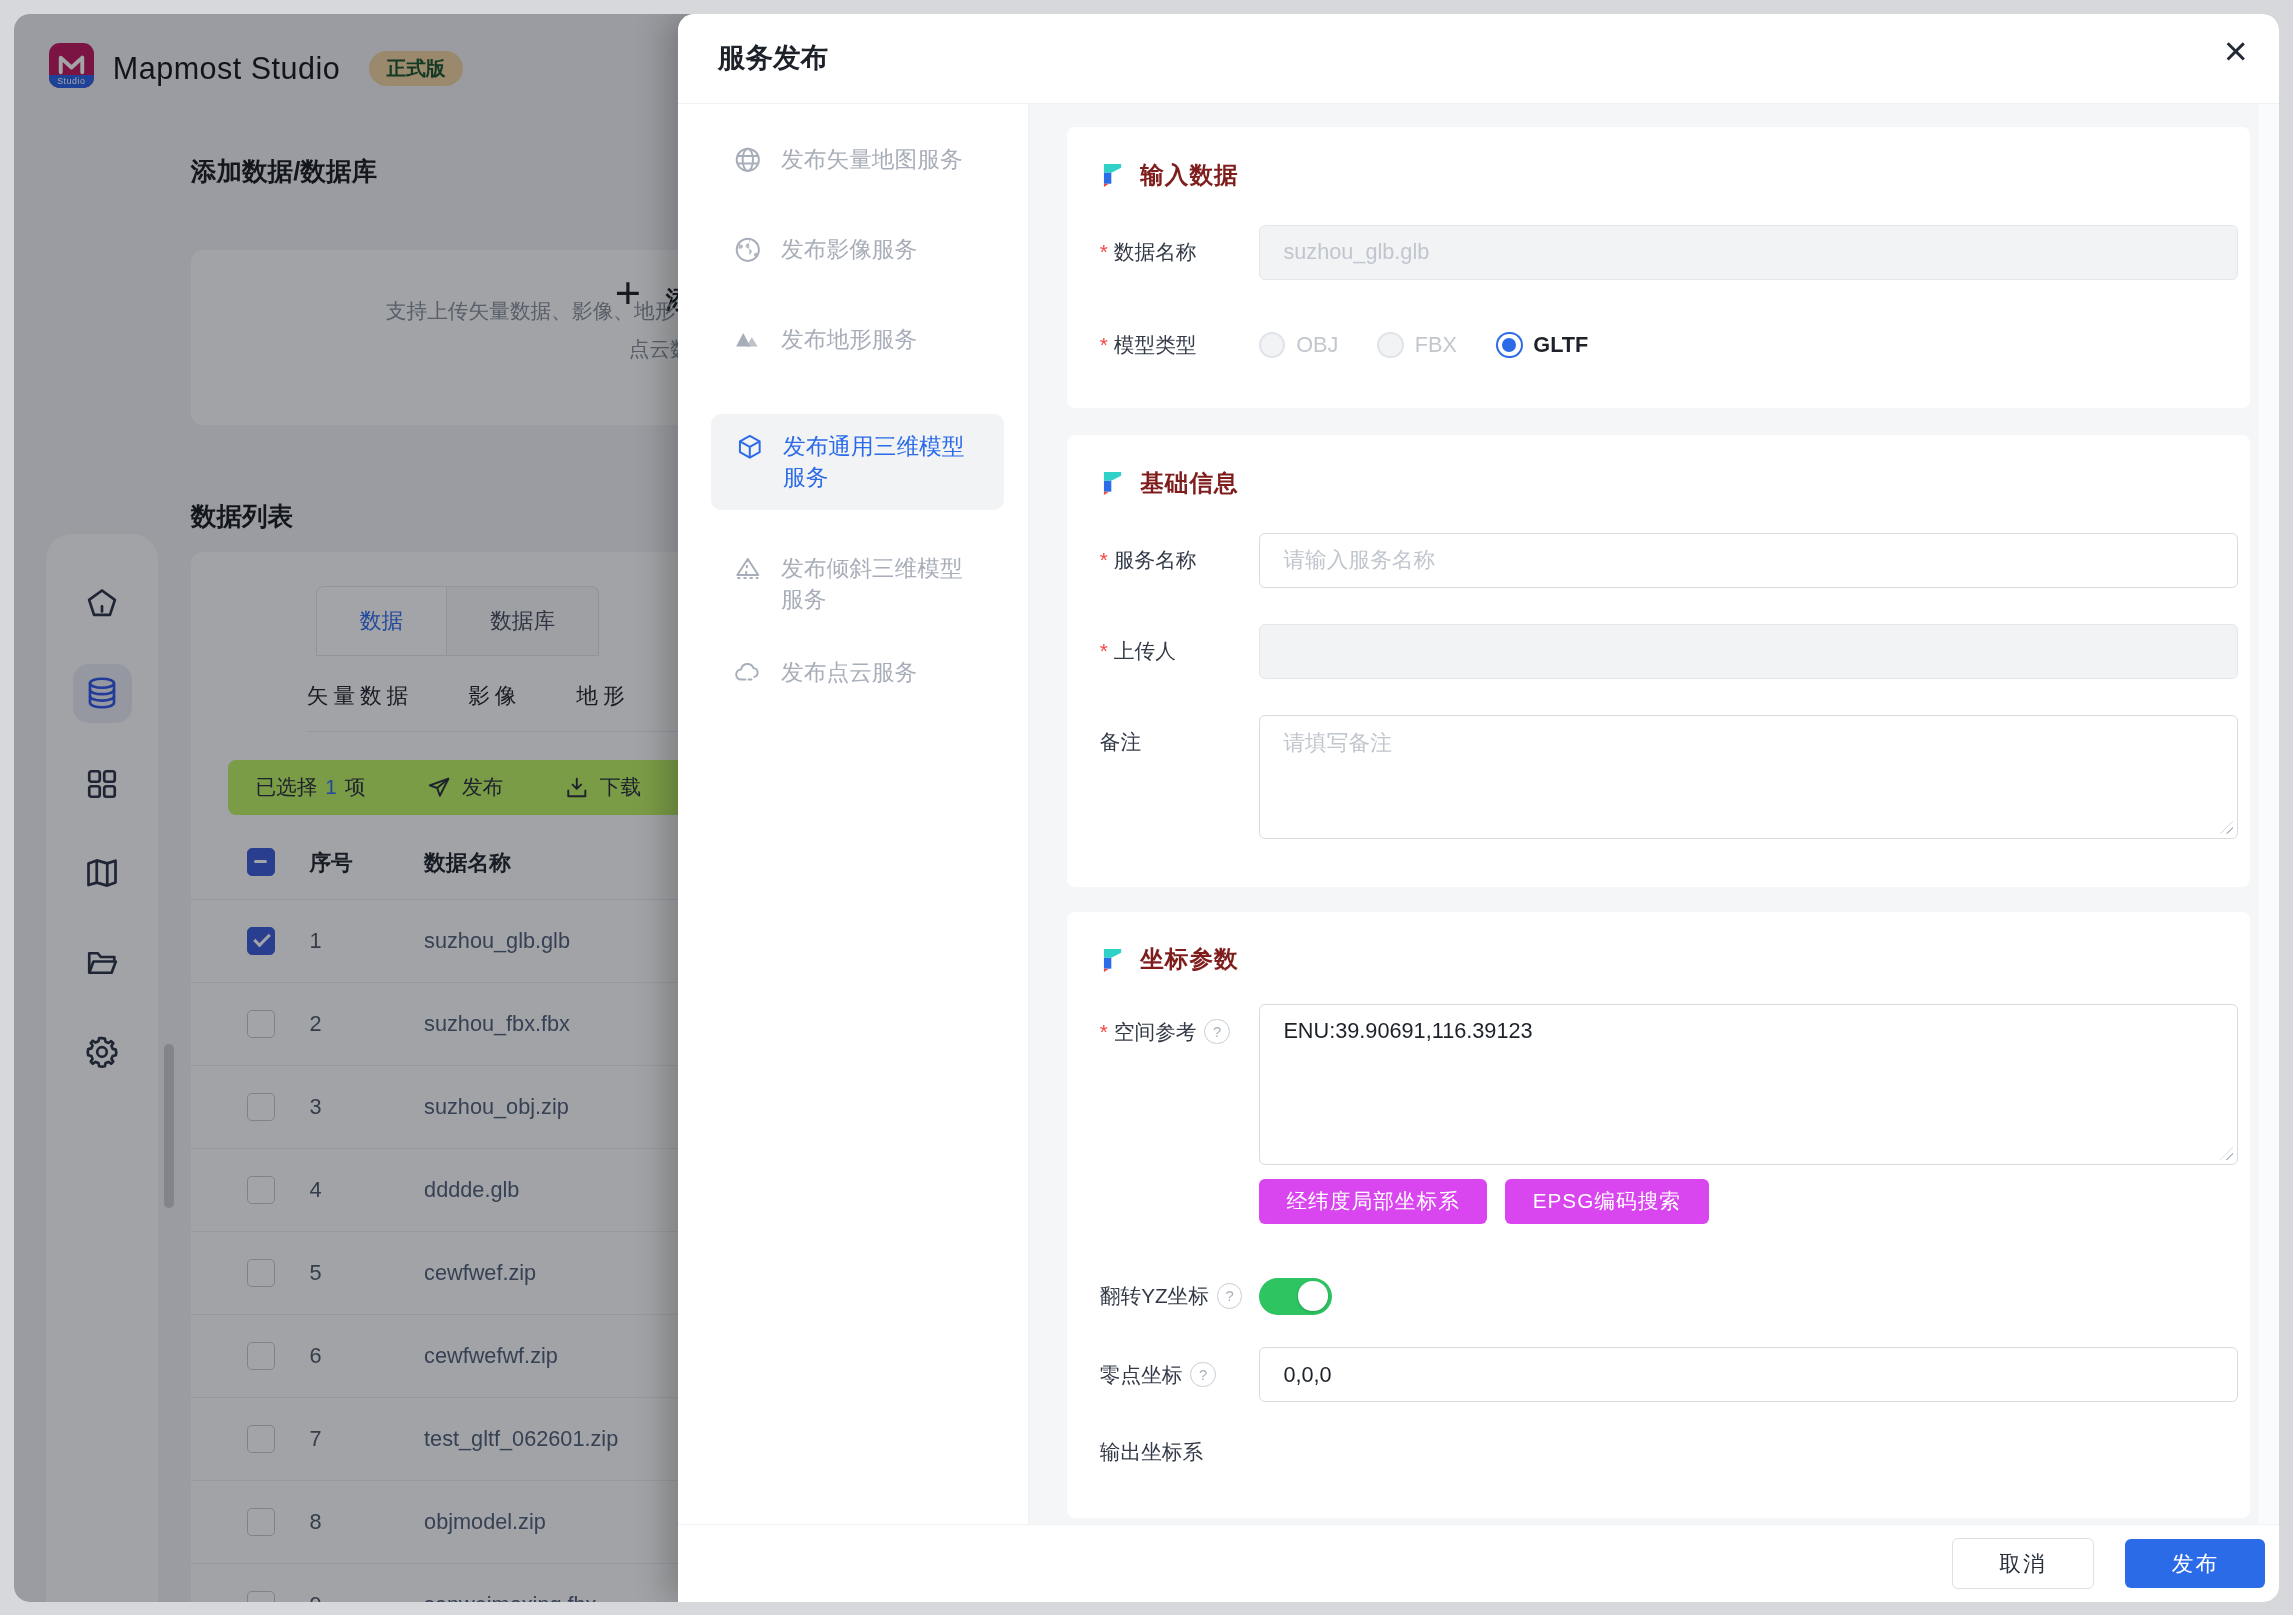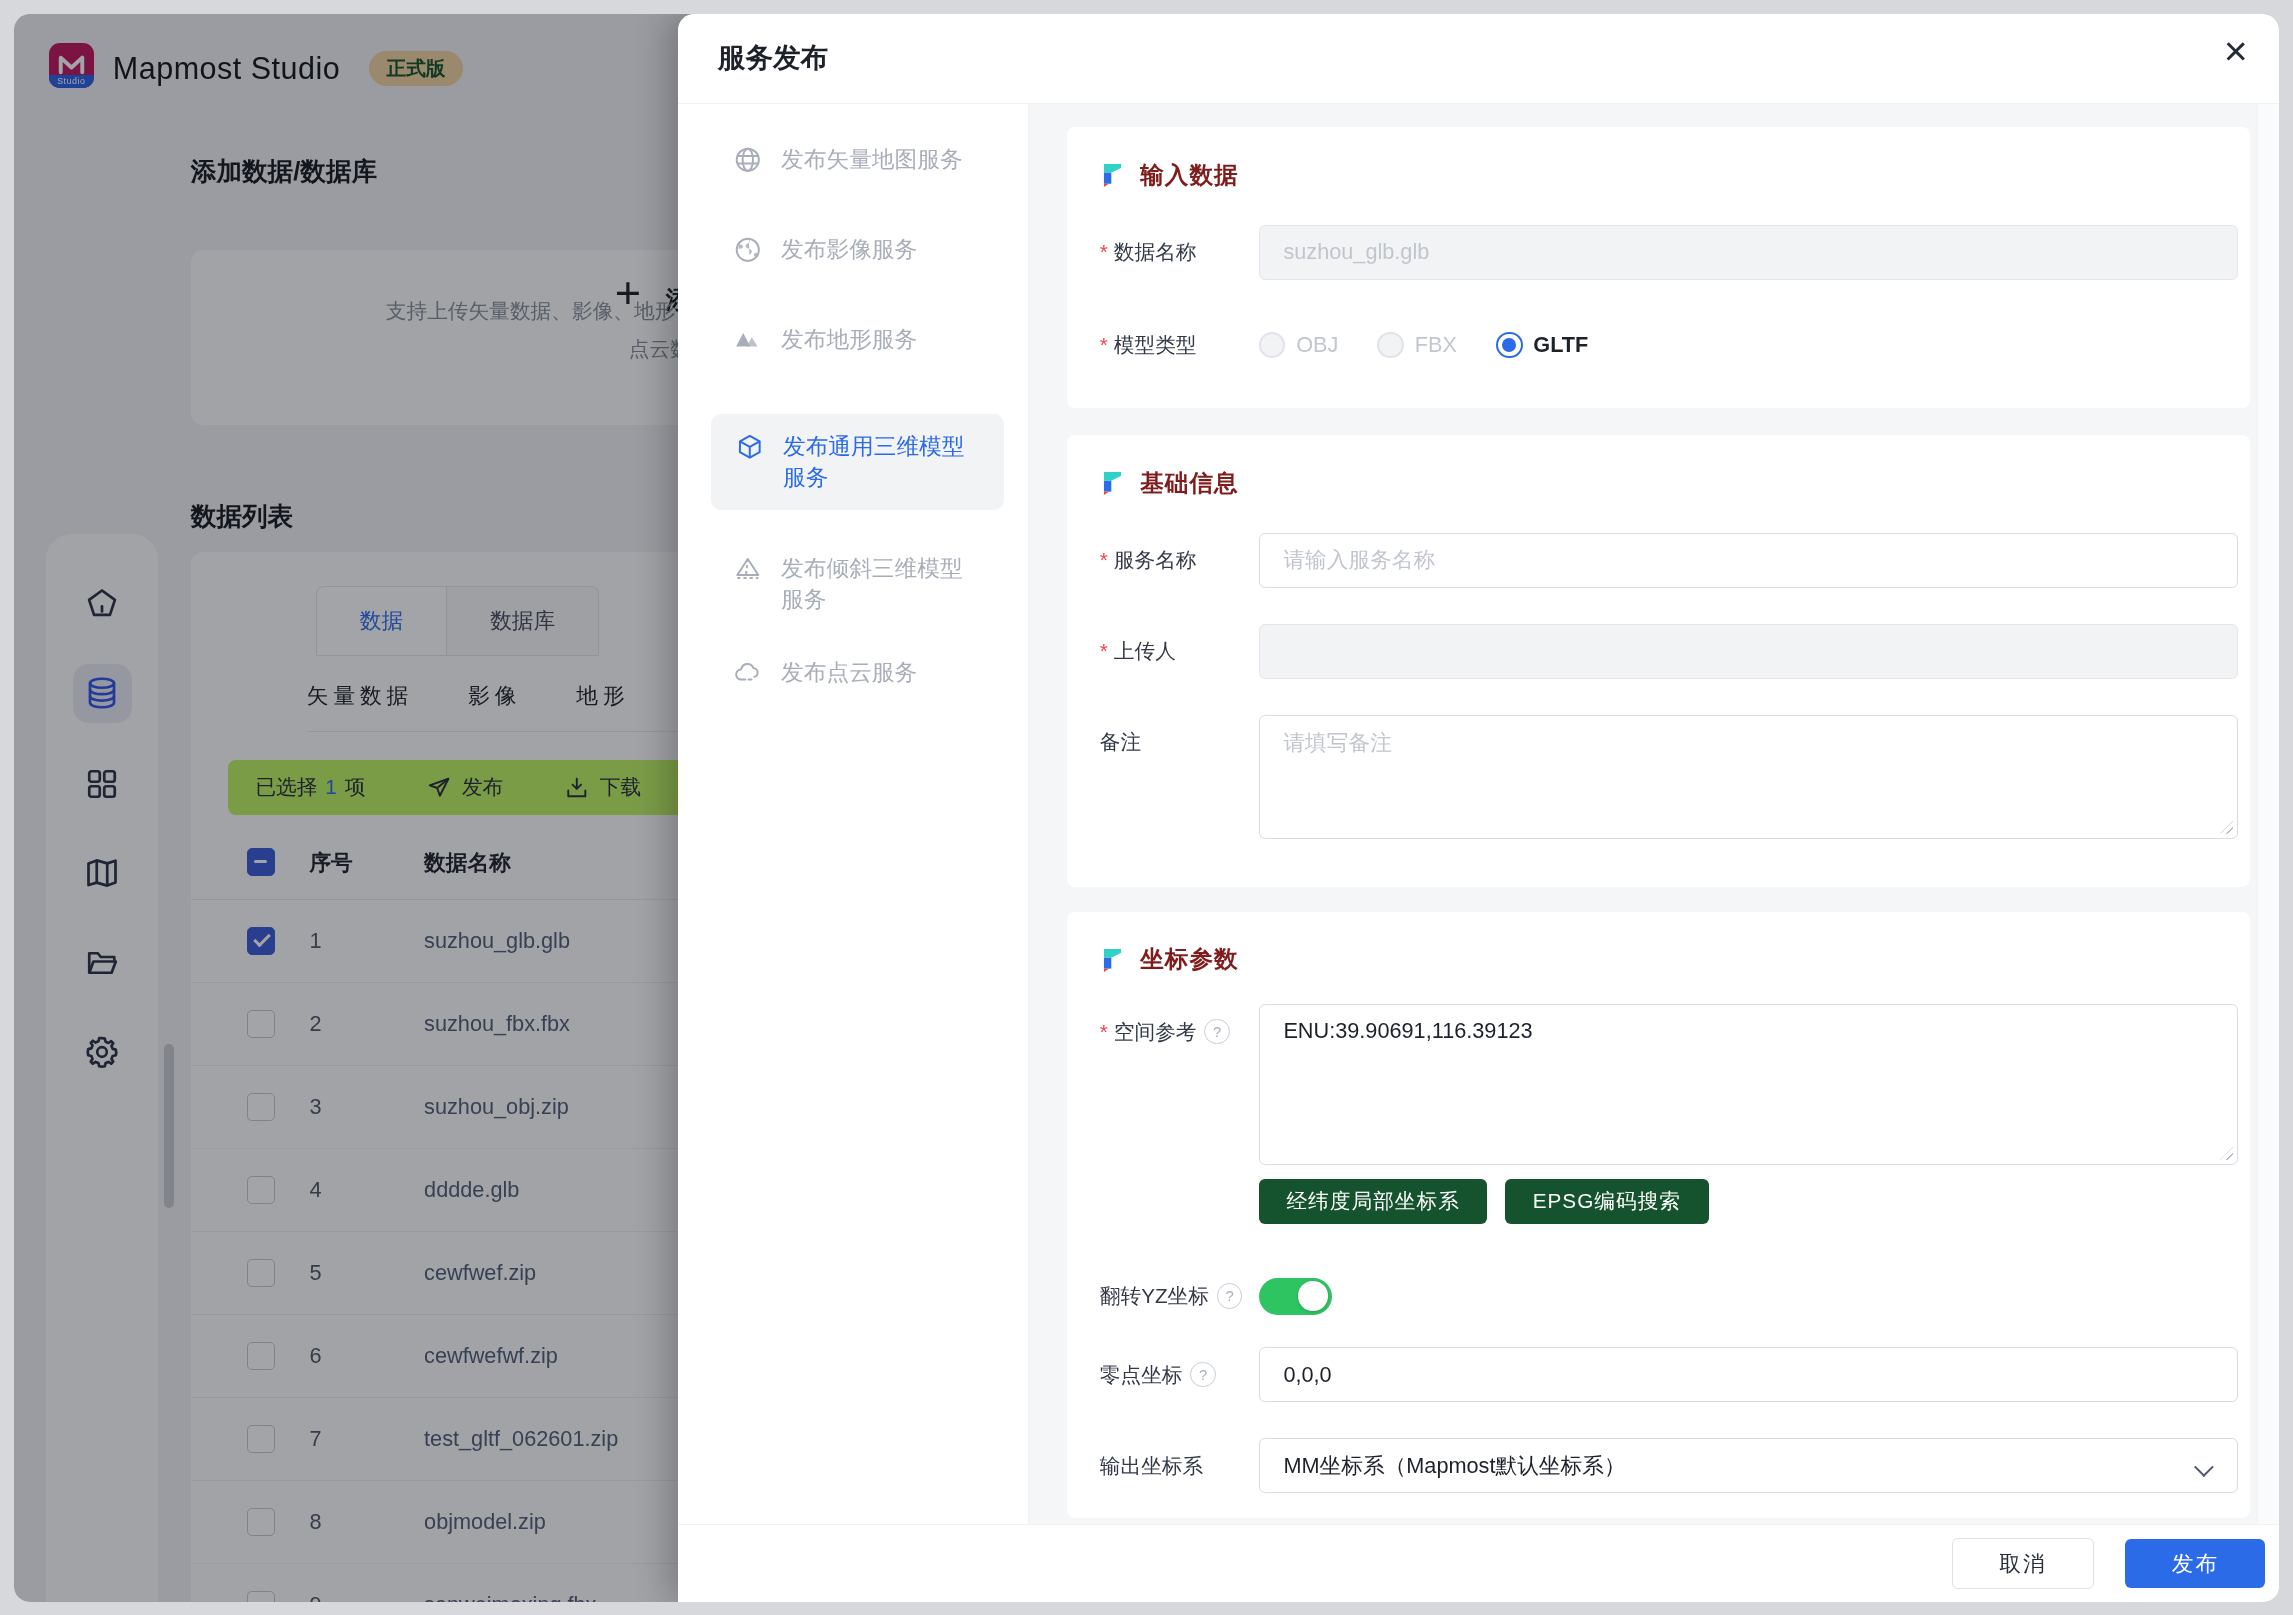--- a/index.html
+++ b/index.html
@@ -110,21 +110,21 @@
         background:repeating-linear-gradient(135deg,transparent 0 3px,#b6bcc5 3px 4.9px);}
   .radio-row{display:flex;align-items:center;}
   .radio{display:flex;align-items:flex-start;margin-right:39px;}
   .rdot{width:26.6px;height:26.6px;border-radius:50%;box-sizing:border-box;margin-right:10.8px;flex:none;}
   .rdot.dis{border:2px solid #e0e3e8;background:#f2f3f5;}
   .rdot.on{border:2px solid #2c6be8;background:#fff;position:relative;}
   .rdot.on::after{content:"";position:absolute;left:4.4px;top:4.4px;width:13.8px;height:13.8px;border-radius:50%;background:#2c6be8;}
   .rlabel{font-size:21.7px;color:#c2c7ce;}
   .radio.sel .rlabel{color:#1d2129;font-weight:600;}
   .blur-blob{width:91px;height:29.6px;margin-top:12.8px;background:#dfe2e7;border-radius:3.9px;filter:blur(6.9px);}
-  .btn-blue{height:45px;padding:0 27.6px;border-radius:5.9px;background:#14532d;color:#fff;font-size:20.7px;
+  .btn-blue{height:45px;padding:0 27.6px;border-radius:5.9px;background:#d946ef;color:#fff;font-size:20.7px;
             display:inline-flex;align-items:center;justify-content:center;margin-right:17.7px;cursor:pointer;letter-spacing:1px;}
   .switch{width:73px;height:37px;border-radius:18.7px;background:#2ec462;position:relative;cursor:pointer;flex:none;}
   .switch::after{content:"";position:absolute;right:3.9px;top:3.9px;width:29.6px;height:29.6px;border-radius:50%;background:#fff;
                  box-shadow:0 1px 3px rgba(0,0,0,.2);}
   .select{flex:1;height:55px;border-radius:5.9px;border:1px solid #d8dbe0;background:#fff;box-sizing:border-box;
           display:flex;align-items:center;padding:0 23.6px;font-size:21.7px;color:#1d2129;position:relative;cursor:pointer;}
   .chev{position:absolute;right:25.6px;top:20.7px;width:11.8px;height:11.8px;border-right:2.5px solid #4e5969;
         border-bottom:2.5px solid #4e5969;transform:rotate(45deg);}
   .m-footer{position:absolute;left:0;right:0;bottom:0;height:77px;background:#fff;border-top:1px solid #f0f1f3;
             display:flex;align-items:center;justify-content:flex-end;padding-right:13.8px;gap:31.5px;z-index:5;}
@@ -481,24 +481,20 @@
               <span class="f-label">
                 <span>零点坐标</span>
                 <span class="help">?</span>
               </span>
               <input class="inp" value="0,0,0" style="">
             </div>
             <div class="f-row" style="margin-top:36px;">
               <span class="f-label">
                 <span>输出坐标系</span>
               </span>
-              <span class="select">
-                <span>MM坐标系（Mapmost默认坐标系）</span>
-                <span class="chev"></span>
-              </span>
             </div>
           </div>
         </div>
       </div>
 
       <div class="m-footer">
         <div class="btn-cancel">取消</div>
         <div class="btn-submit">发布</div>
       </div>
     </div>

